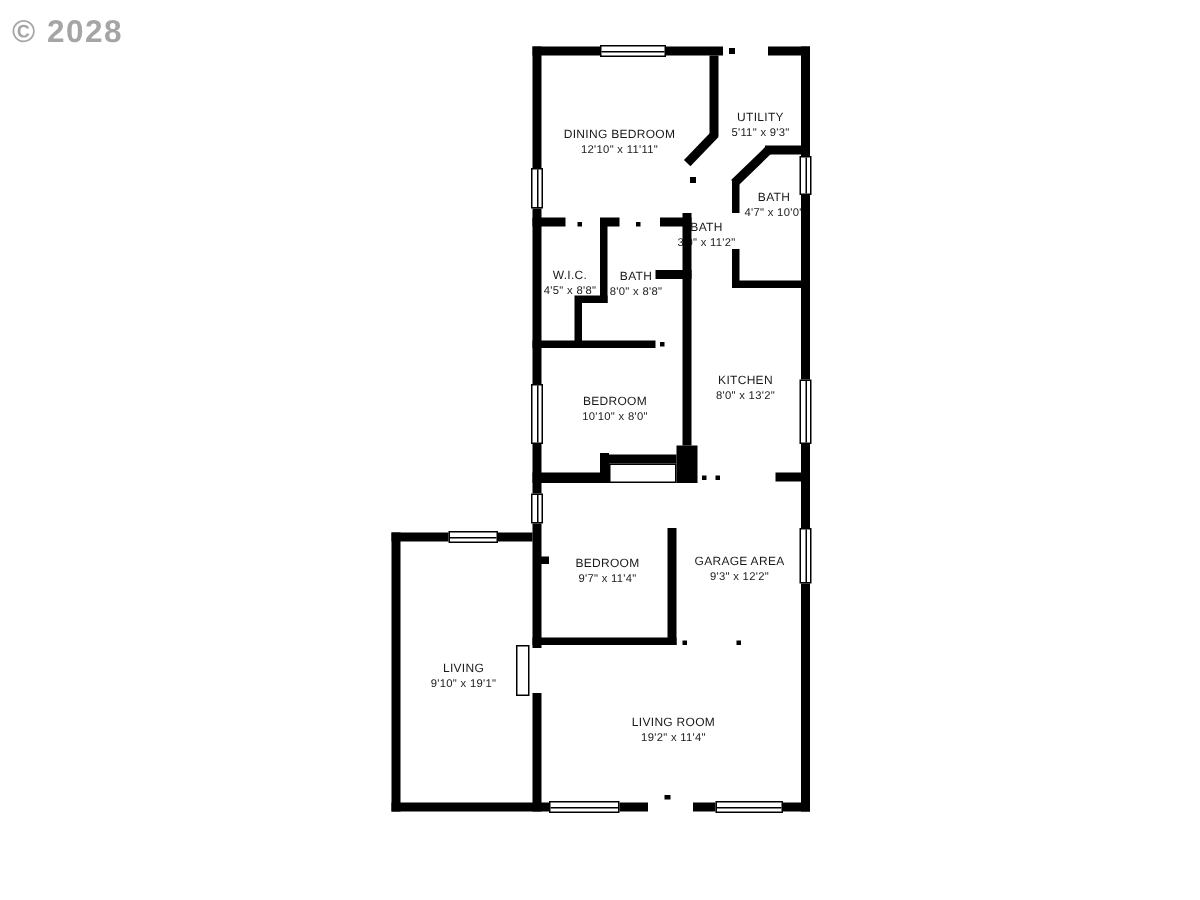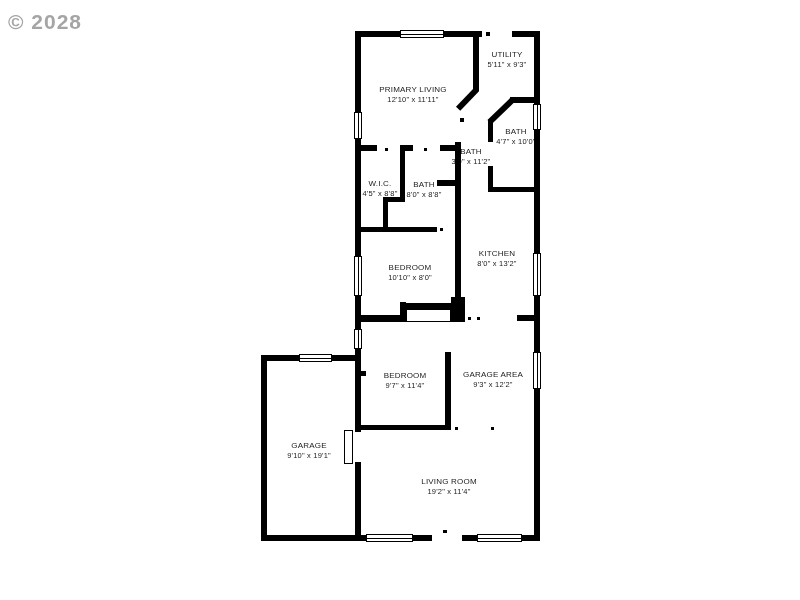--- a/index.html
+++ b/index.html
@@ -96,24 +96,24 @@
   <div class="tick" style="left:360px;top:371px;width:6px;height:5px"></div>
   <div class="tick" style="left:455px;top:427px;width:3px;height:3px"></div>
   <div class="tick" style="left:491px;top:427px;width:3px;height:3px"></div>
   <div class="tick" style="left:468px;top:317px;width:3px;height:3px"></div>
   <div class="tick" style="left:477px;top:317px;width:3px;height:3px"></div>
   <div class="tick" style="left:385px;top:148px;width:3px;height:3px"></div>
   <div class="tick" style="left:424px;top:148px;width:3px;height:3px"></div>
   <div class="tick" style="left:440px;top:228px;width:3px;height:3px"></div>
 
   <div class="room-label" style="left:413px;top:95px">
-    <span class="rname">PRIMARY LIVING</span>
+    <span class="rname">DINING BEDROOM</span>
     <span class="rdims">12'10" x 11'11"</span>
   </div>
-  <div class="room-label" style="left:507px;top:60px">
+  <div class="room-label" style="left:507px;top:84px">
     <span class="rname">UTILITY</span>
     <span class="rdims">5'11" x 9'3"</span>
   </div>
   <div class="room-label" style="left:516px;top:137px">
     <span class="rname">BATH</span>
     <span class="rdims">4'7" x 10'0"</span>
   </div>
   <div class="room-label" style="left:471px;top:157px">
     <span class="rname">BATH</span>
     <span class="rdims">3'0" x 11'2"</span>
@@ -136,21 +136,21 @@
   </div>
   <div class="room-label" style="left:405px;top:381px">
     <span class="rname">BEDROOM</span>
     <span class="rdims">9'7" x 11'4"</span>
   </div>
   <div class="room-label" style="left:493px;top:380px">
     <span class="rname">GARAGE AREA</span>
     <span class="rdims">9'3" x 12'2"</span>
   </div>
   <div class="room-label" style="left:309px;top:451px">
-    <span class="rname">GARAGE</span>
+    <span class="rname">LIVING</span>
     <span class="rdims">9'10" x 19'1"</span>
   </div>
   <div class="room-label" style="left:449px;top:487px">
     <span class="rname">LIVING ROOM</span>
     <span class="rdims">19'2" x 11'4"</span>
   </div>
 
 </div>
 
 </body></html>

